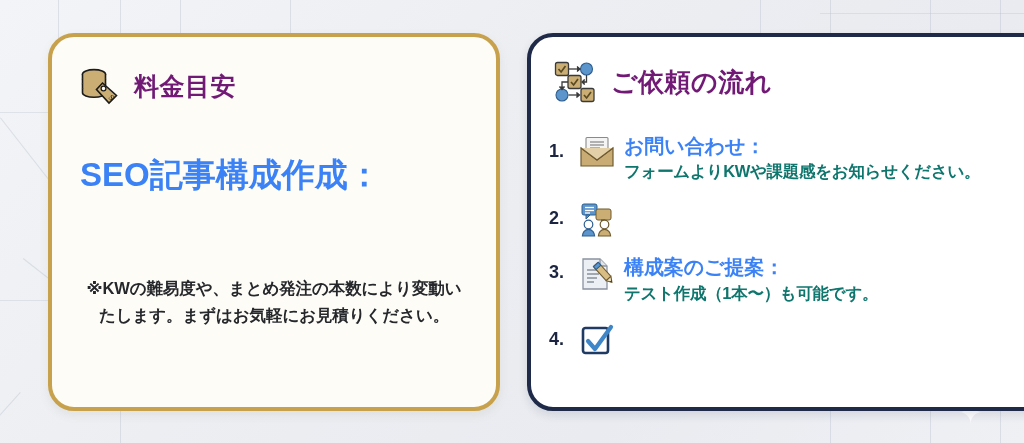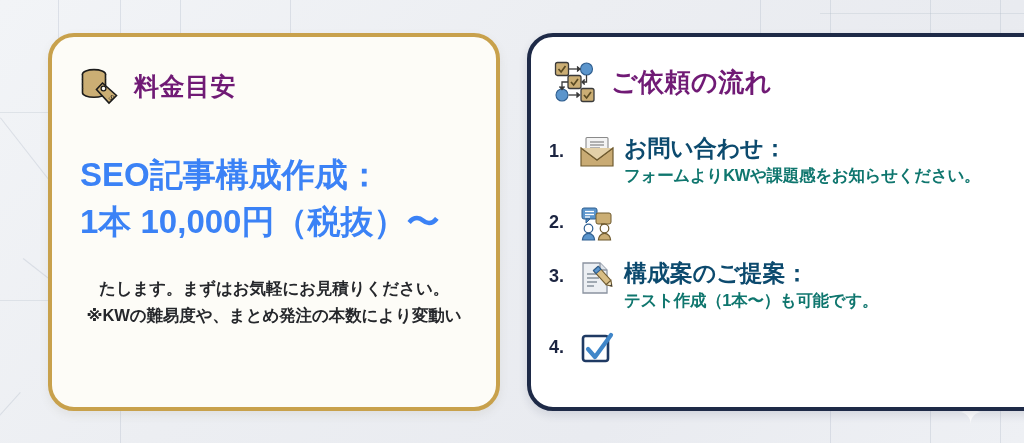--- a/index.html
+++ b/index.html
@@ -169,23 +169,23 @@
     width: 46px;
     display: flex;
     justify-content: center;
     padding-top: 3px;
   }
   .flow-text {
     flex: 1;
     padding-left: 4px;
   }
   .flow-title {
-    font-size: 23px;
-    font-weight: bold;
-    color: #0c4a6e;
+    font-size: 20px;
+    font-weight: bold;
+    color: #3b82f6;
     line-height: 1.32;
     letter-spacing: -0.1px;
   }
   .flow-desc {
     font-size: 16.5px;
     font-weight: bold;
     color: #0f766e;
     line-height: 1.38;
     letter-spacing: -0.3px;
     margin-top: 1px;
@@ -239,26 +239,25 @@
           </g>
           <circle cx="25.5" cy="23.5" r="2.4" fill="#fdfcf7" stroke="#1b1b1b" stroke-width="1.3"></circle>
           <text x="30" y="33" font-size="8" fill="#1b1b1b" font-family="'Liberation Serif',serif" transform="rotate(42 30 33)">S</text>
         </svg>
       </span>
       <span class="card-title">料金目安</span>
     </div>
 
     <div class="price-heading">
       <div>SEO記事構成作成：</div>
-      <div>1本 10,000円（税抜）〜</div>
     </div>
 
     <div class="price-note">
+      <div>※KWの難易度や、まとめ発注の本数により変動い</div>
       <div>たします。まずはお気軽にお見積りください。</div>
-      <div>※KWの難易度や、まとめ発注の本数により変動い</div>
     </div>
   </div>
 
   <div class="card" id="card-flow">
 
     <div class="card-header">
       <span class="icon-box">
         <svg width="46" height="46" viewBox="0 0 46 46">
           <g stroke="#3a3a3a" stroke-width="1.3" fill="none">
             <rect x="2.5" y="3.5" width="13" height="13" rx="2" fill="#cbae74"></rect>

